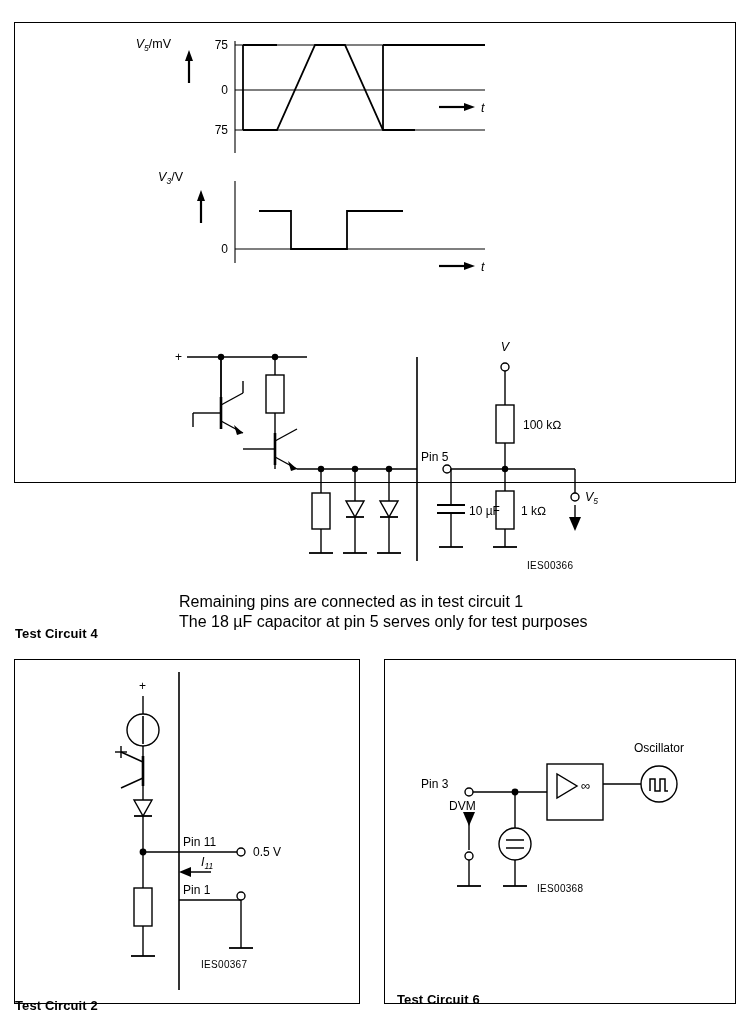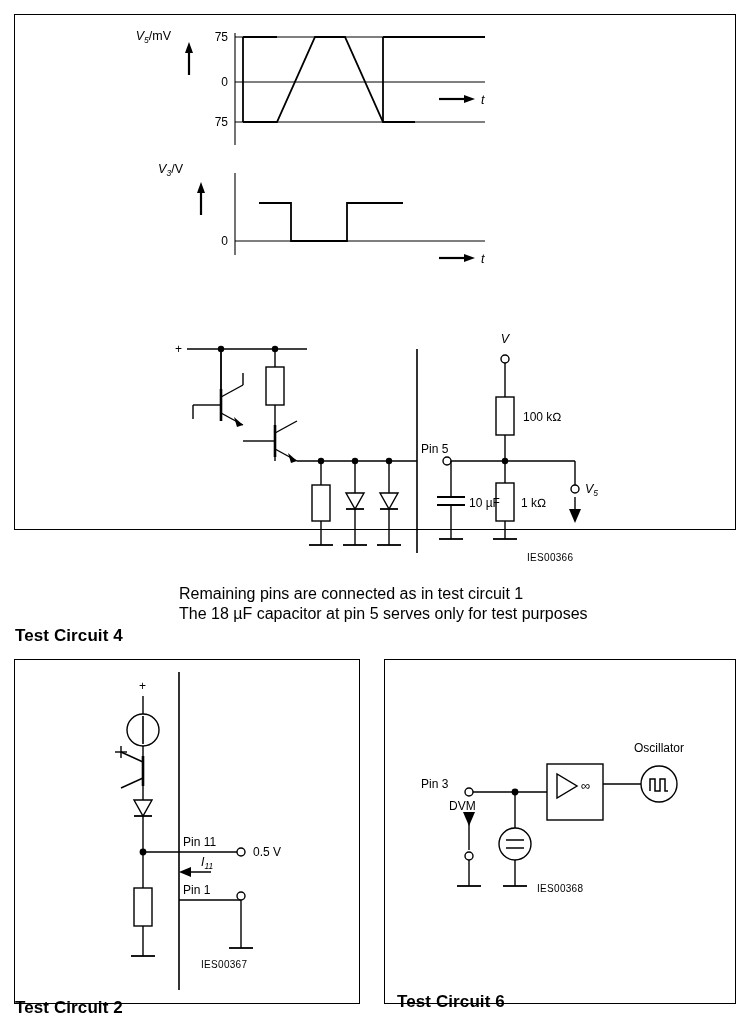--- a/index.html
+++ b/index.html
@@ -20,27 +20,27 @@
     left: 0; top: 0;
     width: 750px;
     height: 1017px;
   }
   .panel {
     position: absolute;
     border: 1px solid #000;
     box-sizing: border-box;
     background: #fff;
   }
-  #panel-4 { left: 14px; top: 14px; width: 722px; height: 516px; }
+  #panel-4 { left: 14px; top: 22px; width: 722px; height: 461px; }
   #panel-5 { left: 14px; top: 659px; width: 346px; height: 345px; }
   #panel-6 { left: 384px; top: 659px; width: 352px; height: 345px; }
 
   .caption {
     position: absolute;
-    font-size: 17px;
+    font-size: 13px;
     font-weight: bold;
     letter-spacing: 0.1px;
     white-space: nowrap;
   }
   #cap-4 { left: 15px; top: 626px; }
   #cap-5 { left: 15px; top: 1010px; transform: translateY(-12px); }
   #cap-6 { left: 385px; top: 1004px; transform: translateY(-12px); margin-left: 12px; }
 
   svg { display: block; }
   .note {

